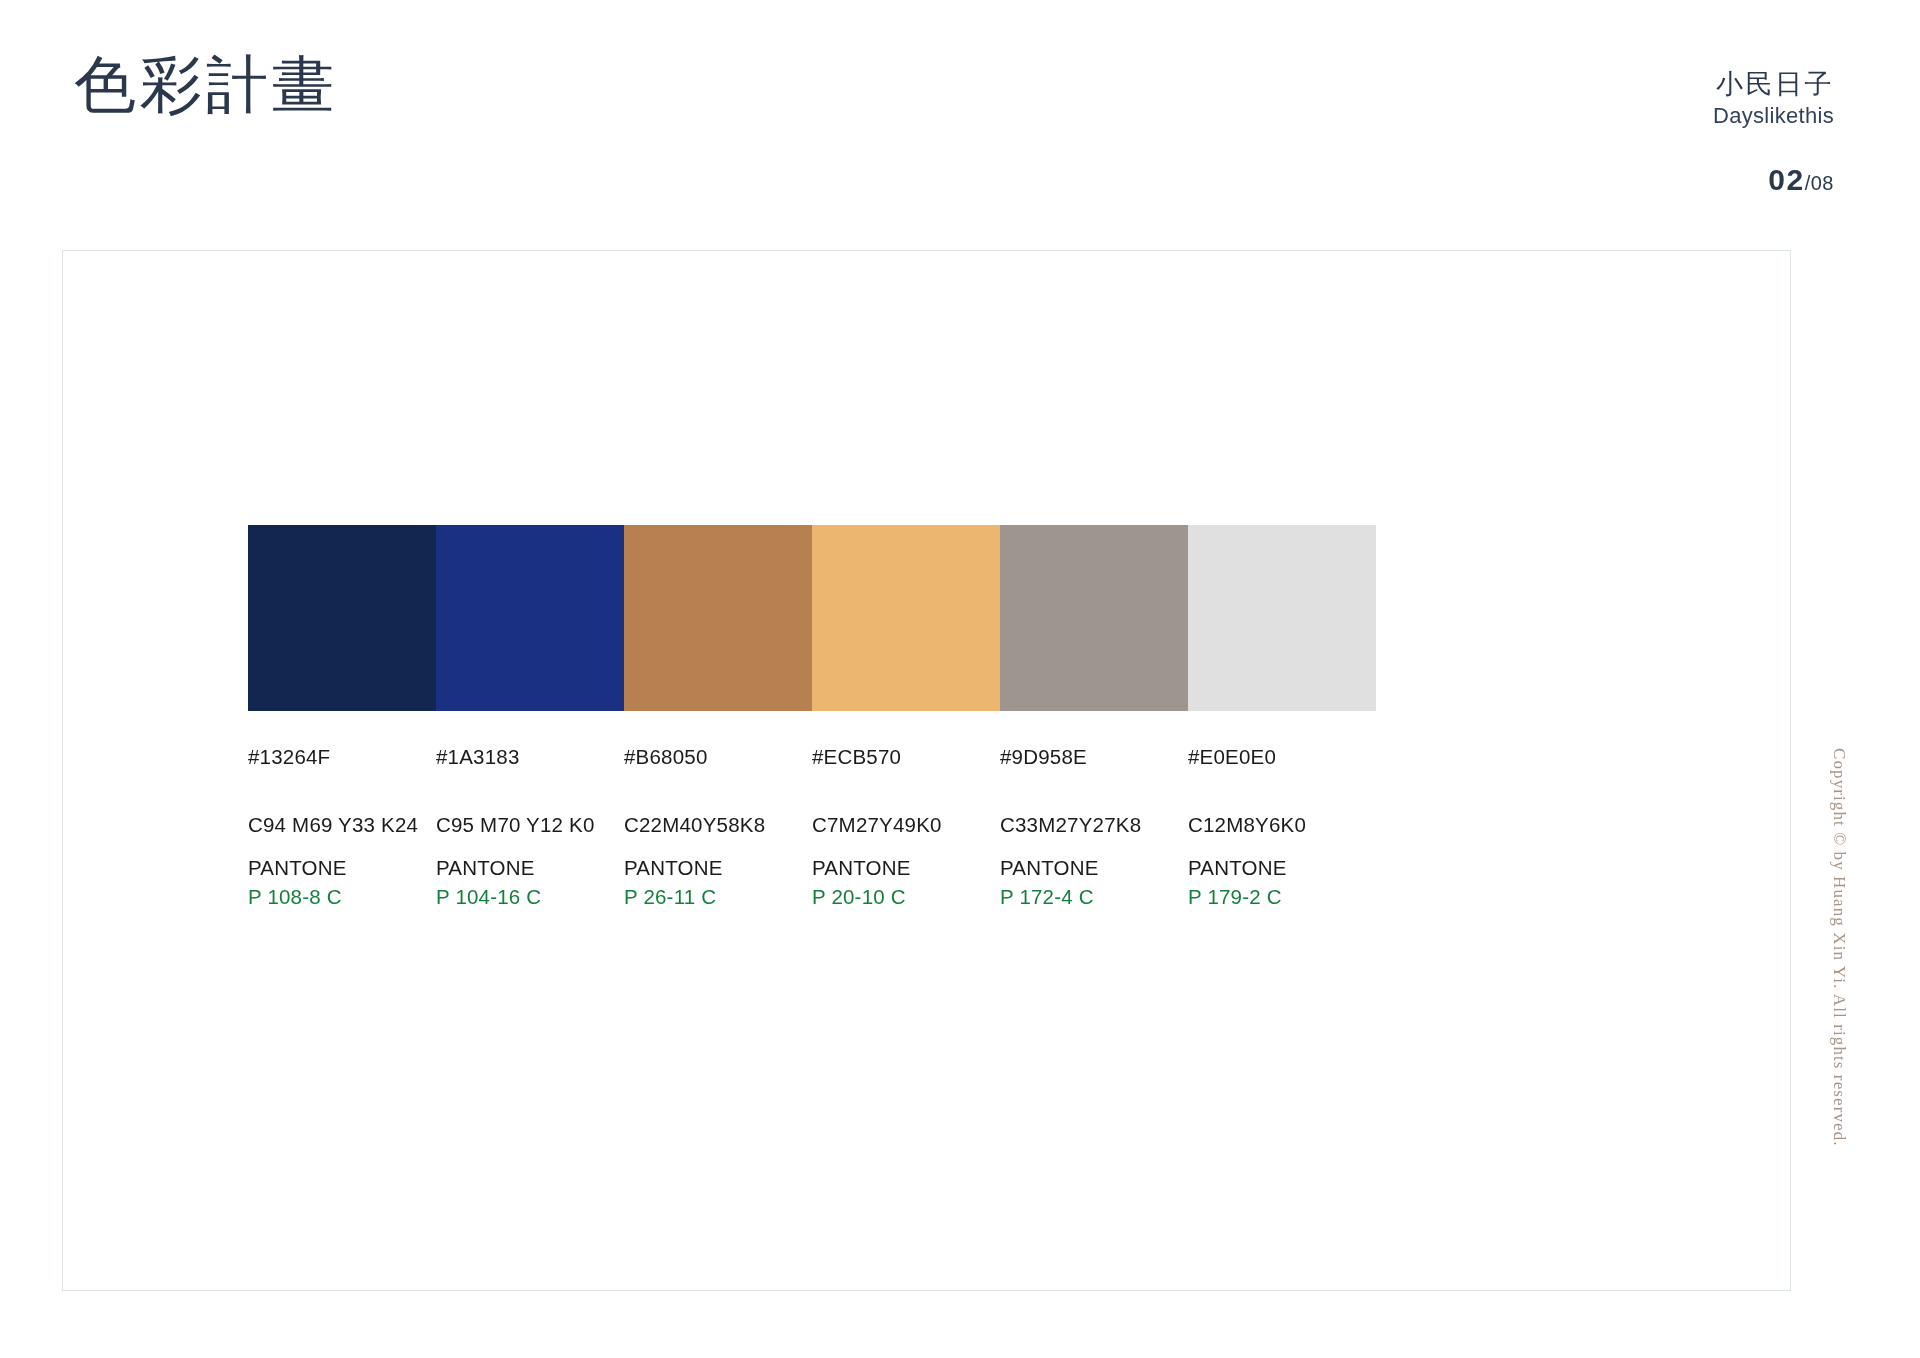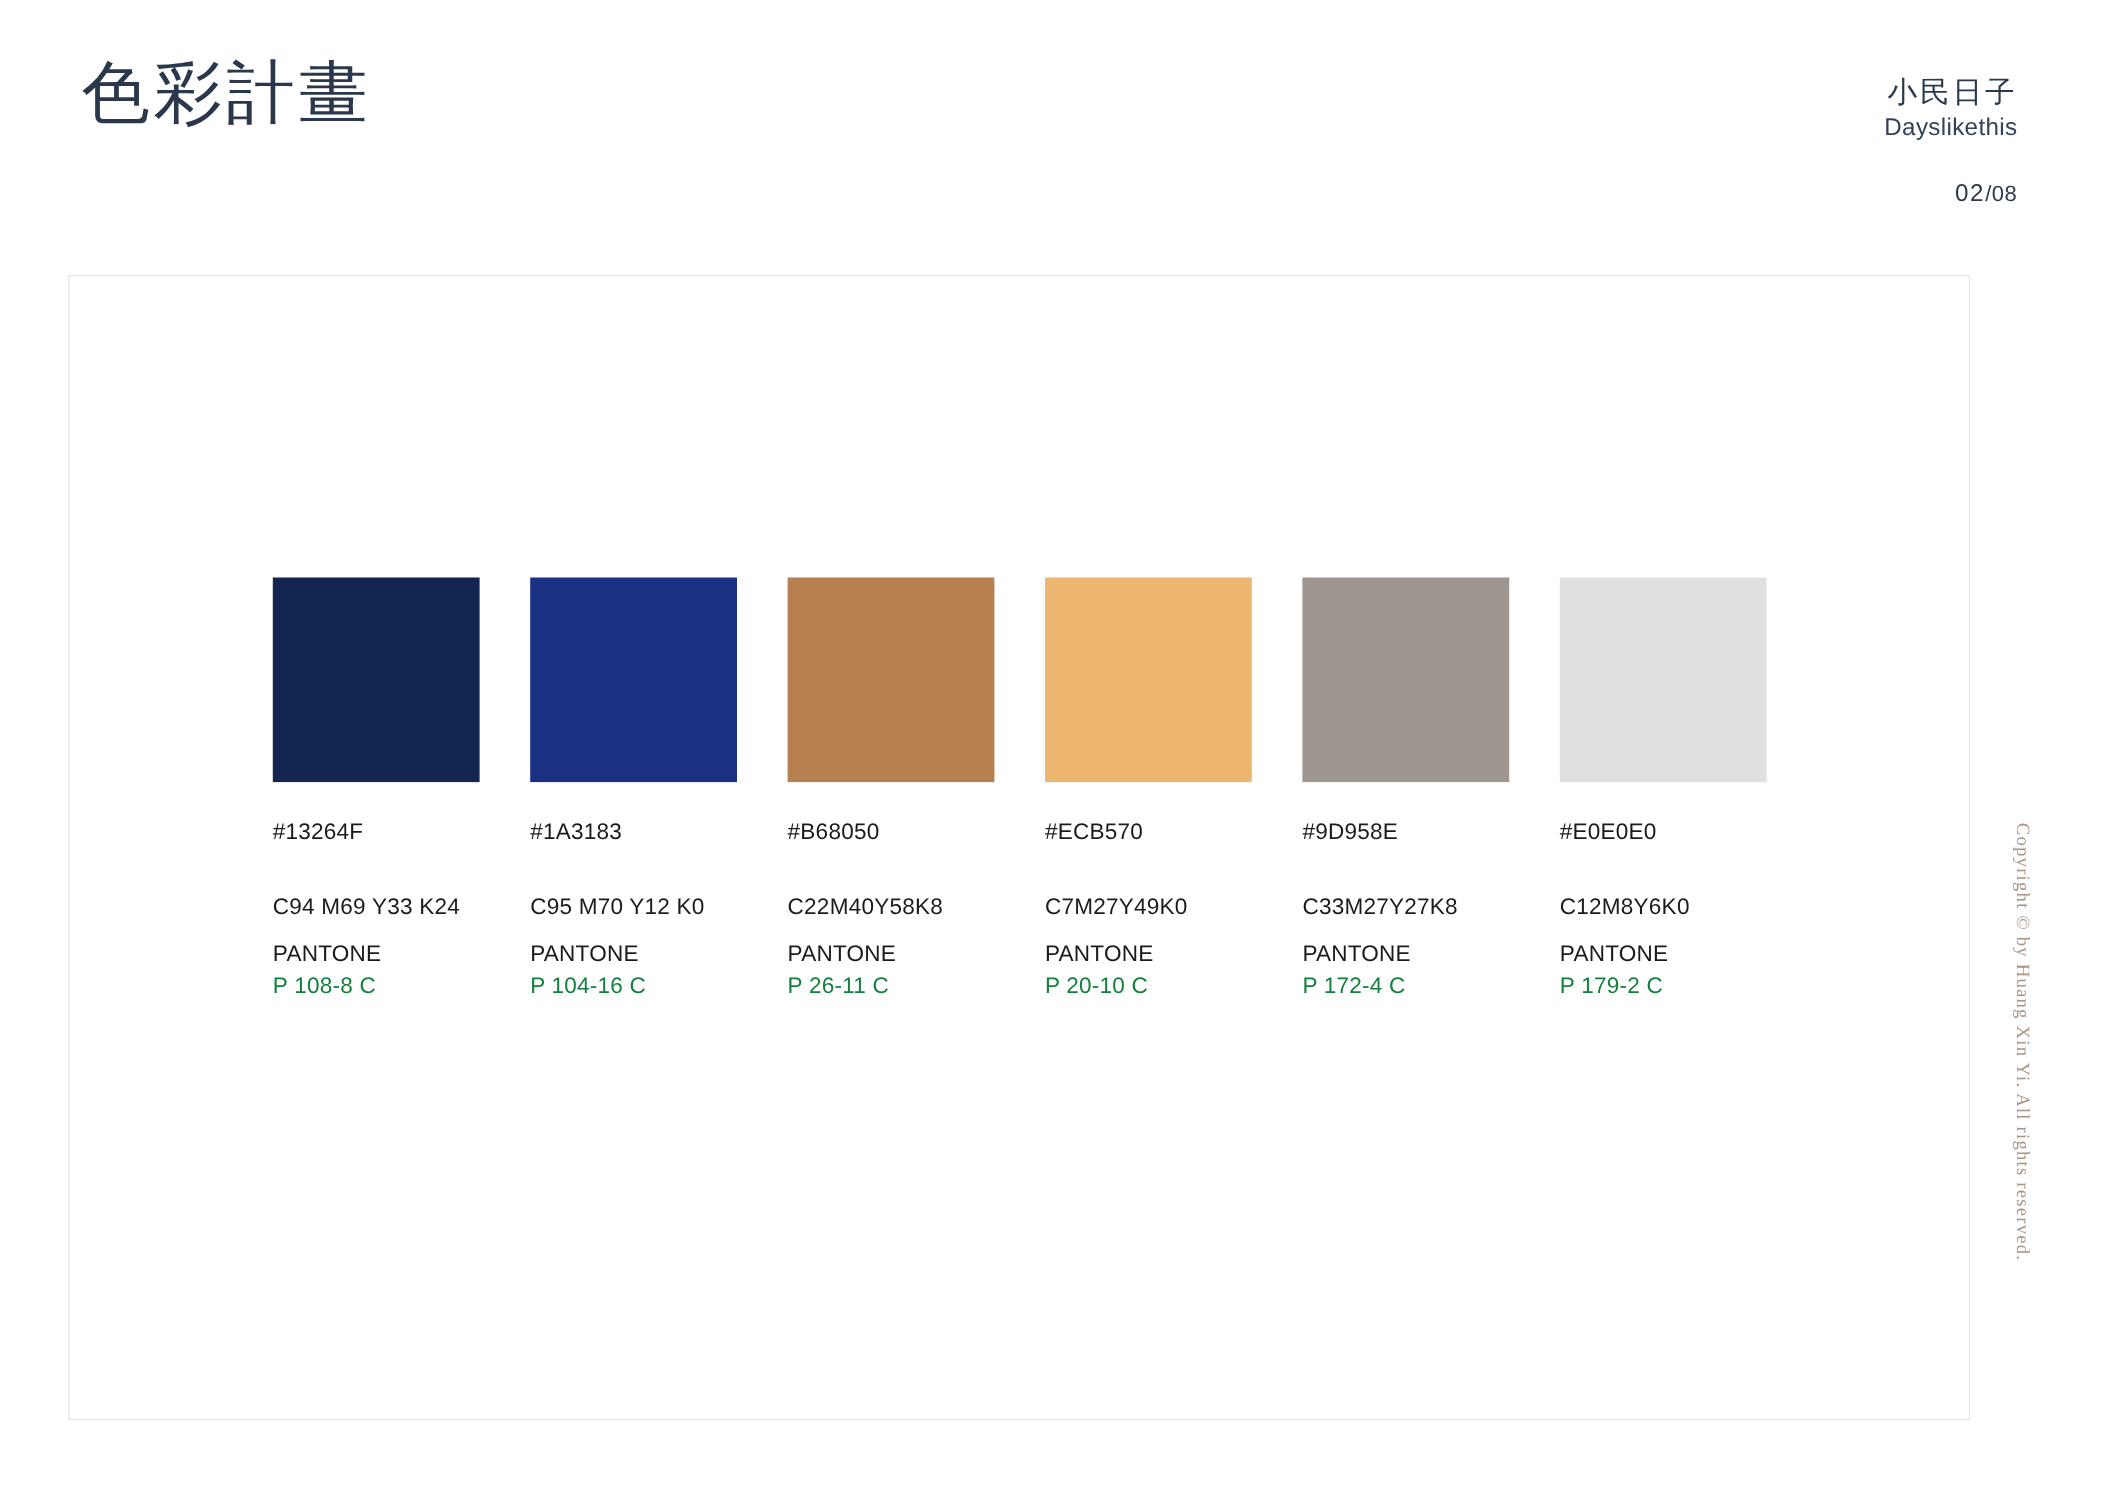--- a/index.html
+++ b/index.html
@@ -57,23 +57,23 @@
 
   .pagination {
     position: absolute;
     right: 86px;
     top: 163px;
     color: #2b394d;
     white-space: nowrap;
     font-family: "Liberation Sans", "DejaVu Sans", sans-serif;
   }
   .pagination .pg-current {
-    font-size: 22px;
+    font-size: 30px;
     letter-spacing: 1.5px;
-    font-weight: 400;
+    font-weight: 700;
     text-align: right;
   }
   .pagination .pg-total {
     font-size: 20px;
     letter-spacing: 0.5px;
     text-align: right;
   }
 
   
   .content-frame {
@@ -86,21 +86,20 @@
     box-sizing: border-box;
     background: #ffffff;
   }
 
   
   .palette-row {
     position: absolute;
     left: 248px;
     top: 525px;
     display: flex;
-    gap: 46px;
   }
   .swatch-cell {
     width: 188px;
   }
   .swatch-chip {
     width: 188px;
     height: 186px;
     display: block;
   }
   .swatch-meta {

